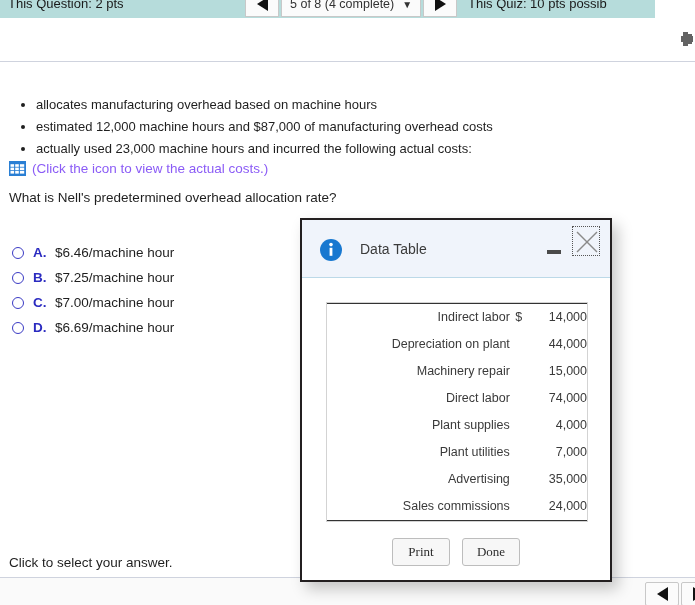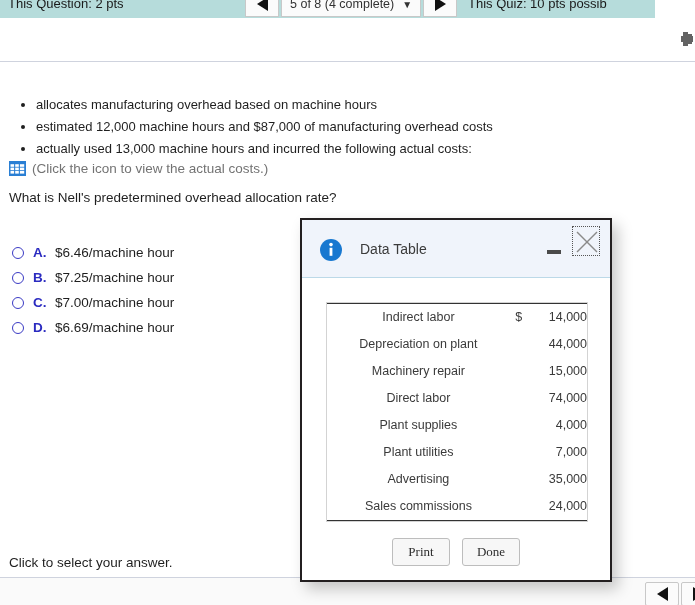--- a/index.html
+++ b/index.html
@@ -130,21 +130,21 @@
     left: 9px; top: 99px;
     display: flex;
     align-items: center;
   }
   .grid-icon {
     width: 17px; height: 15px;
     display: block;
     margin-right: 6px;
   }
   .icon-note {
-    color: #737373;
+    color: #8b5cf6;
     font-size: 13.5px;
   }
   .q-prompt {
     position: absolute;
     left: 9px; top: 128px;
     font-size: 13.5px;
     color: #1f1f1f;
   }
 
   
@@ -277,21 +277,21 @@
     color: #3a3a3a;
     margin: 0;
   }
   table.data-table tr.top-rule td {
     border-top: 1.6px solid #333;
   }
   table.data-table td {
     padding: 6px 0;
     line-height: 15px;
   }
-  td.cell-label { padding-left: 11px; text-align: center; white-space: nowrap; }
+  td.cell-label { padding-left: 11px; text-align: right; white-space: nowrap; }
   td.cell-currency { width: 18px; text-align: center; }
   td.cell-value { text-align: right; padding-right: 12px; white-space: nowrap; }
   table.data-table tr.last-row td { border-bottom: 1.6px solid #333; }
 
   .dialog-buttons {
     position: absolute;
     left: 0; bottom: 14px;
     width: 100%;
     display: flex;
     justify-content: center;
@@ -345,21 +345,21 @@
   </div>
 </div>
 <div class="divider-top"></div>
 
 <div class="content">
 
 
   <ul class="q-list">
     <li>allocates manufacturing overhead based on machine hours</li>
     <li>estimated 12,000 machine hours and $87,000 of manufacturing overhead costs</li>
-    <li>actually used 13,000 machine hours and incurred the following actual costs:</li>
+    <li>actually used 23,000 machine hours and incurred the following actual costs:</li>
   </ul>
 
   <div class="icon-line">
     <svg class="grid-icon" viewBox="0 0 17 15">
       <rect x="0" y="0" width="17" height="15" fill="#2a7fd4"></rect>
       <rect x="1.5" y="3.2" width="3.6" height="2.6" fill="#ffffff"></rect>
       <rect x="6.2" y="3.2" width="3.6" height="2.6" fill="#ffffff"></rect>
       <rect x="10.9" y="3.2" width="4.3" height="2.6" fill="#ffffff"></rect>
       <rect x="1.5" y="6.6" width="3.6" height="2.6" fill="#ffffff"></rect>
       <rect x="6.2" y="6.6" width="3.6" height="2.6" fill="#ffffff"></rect>

